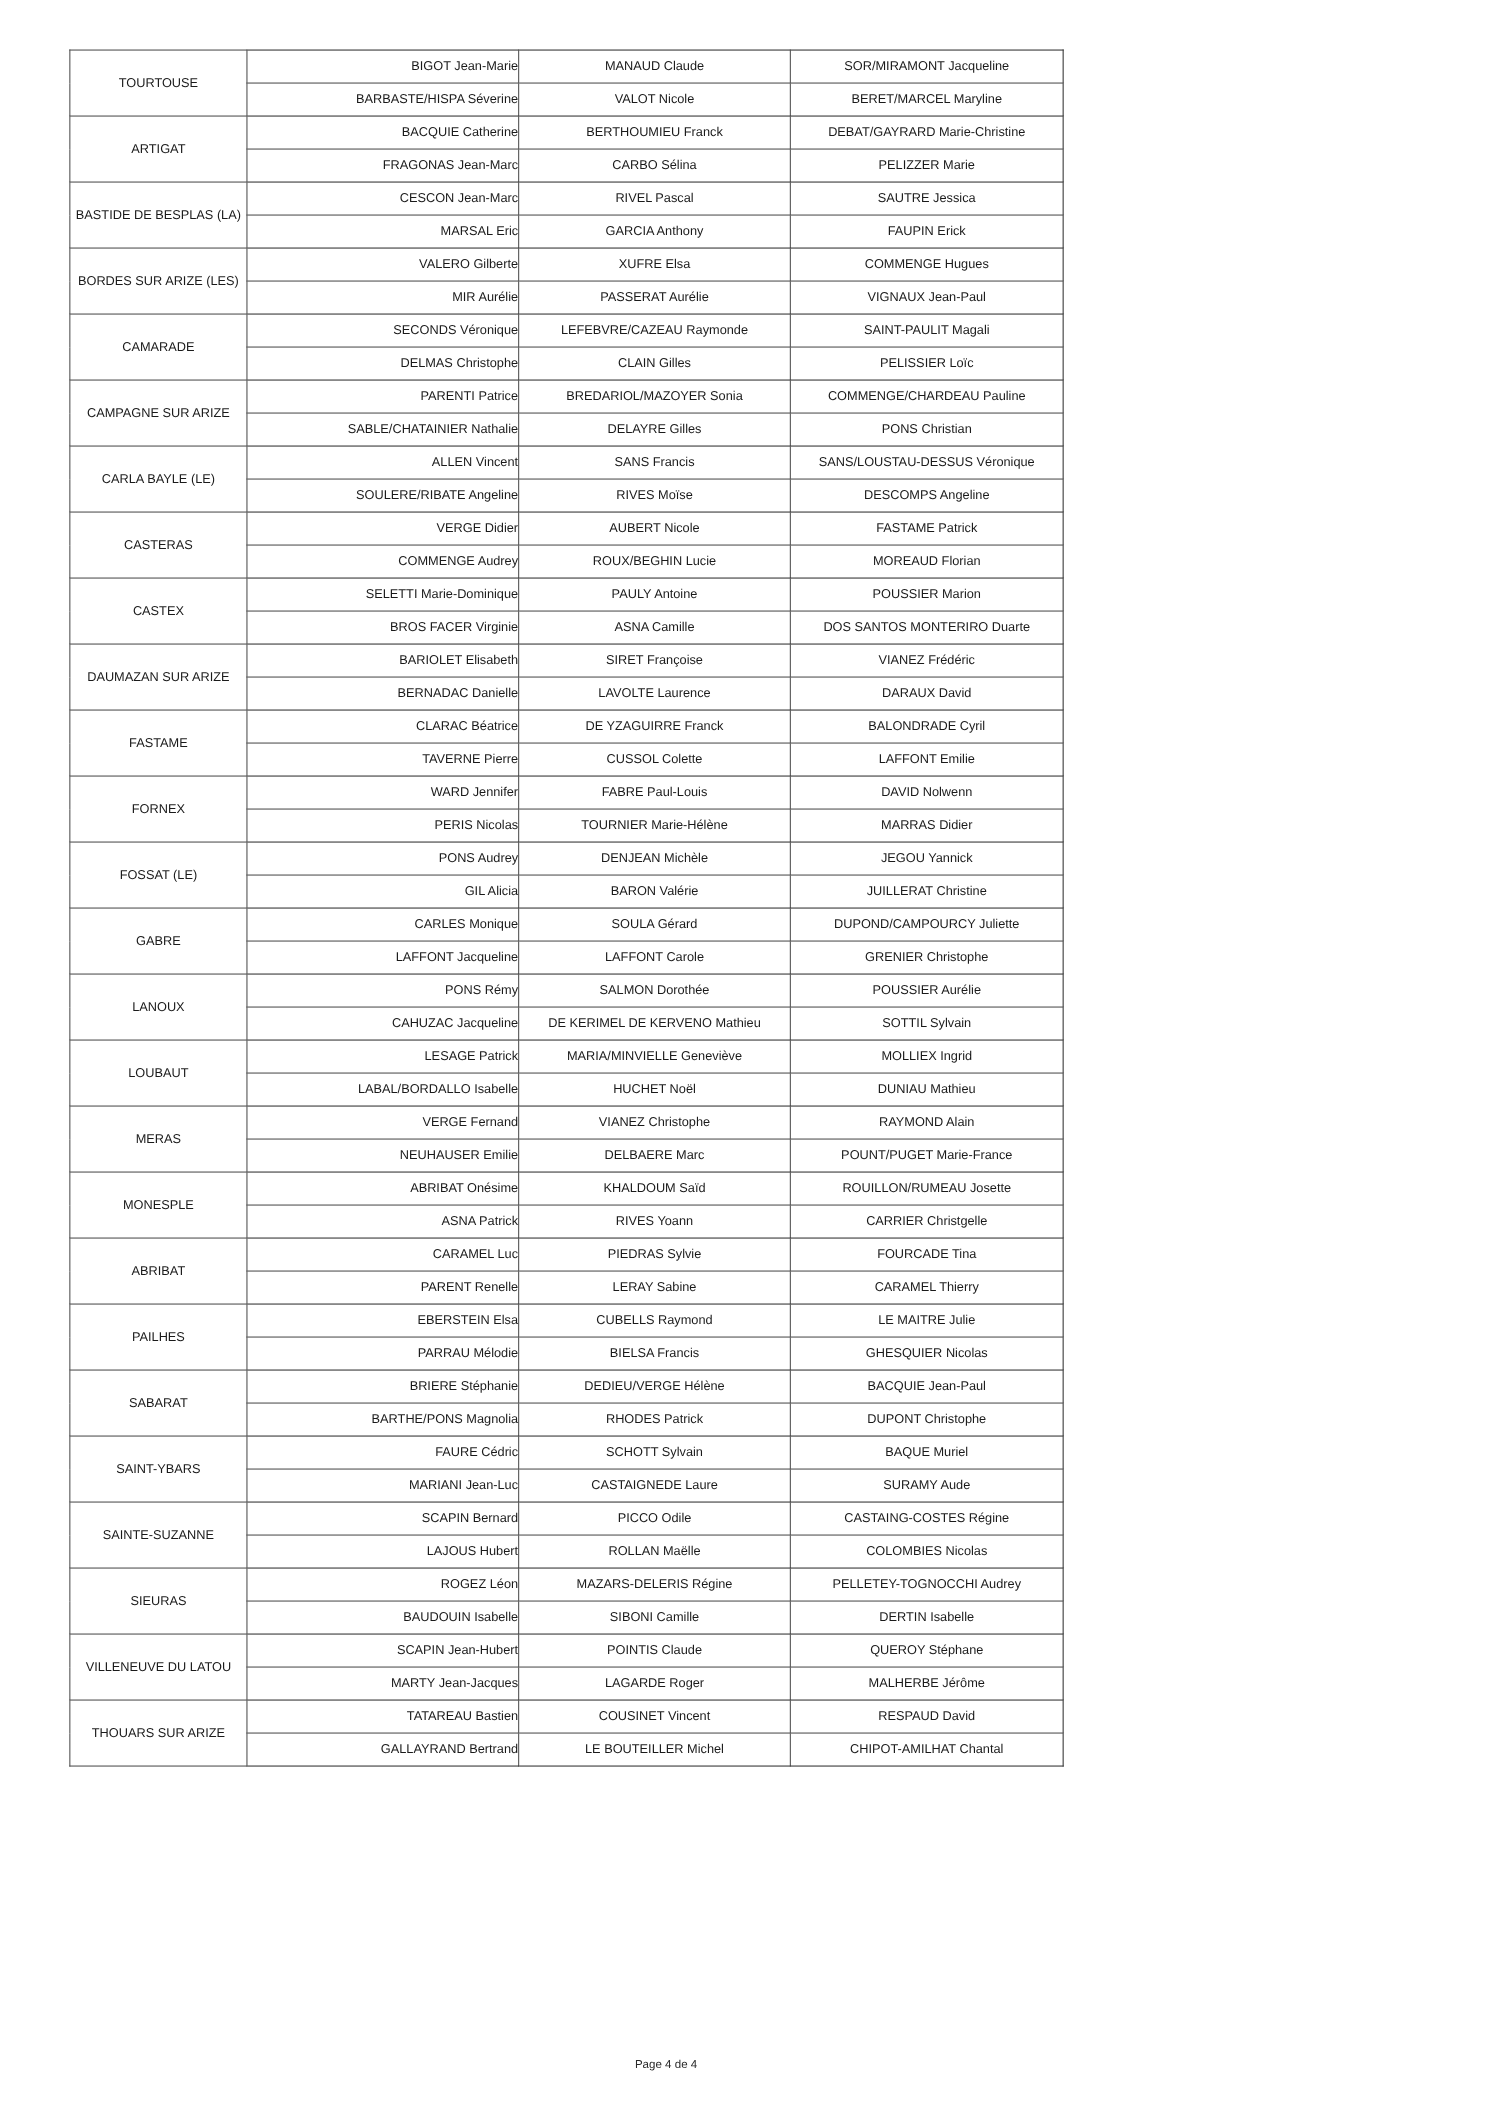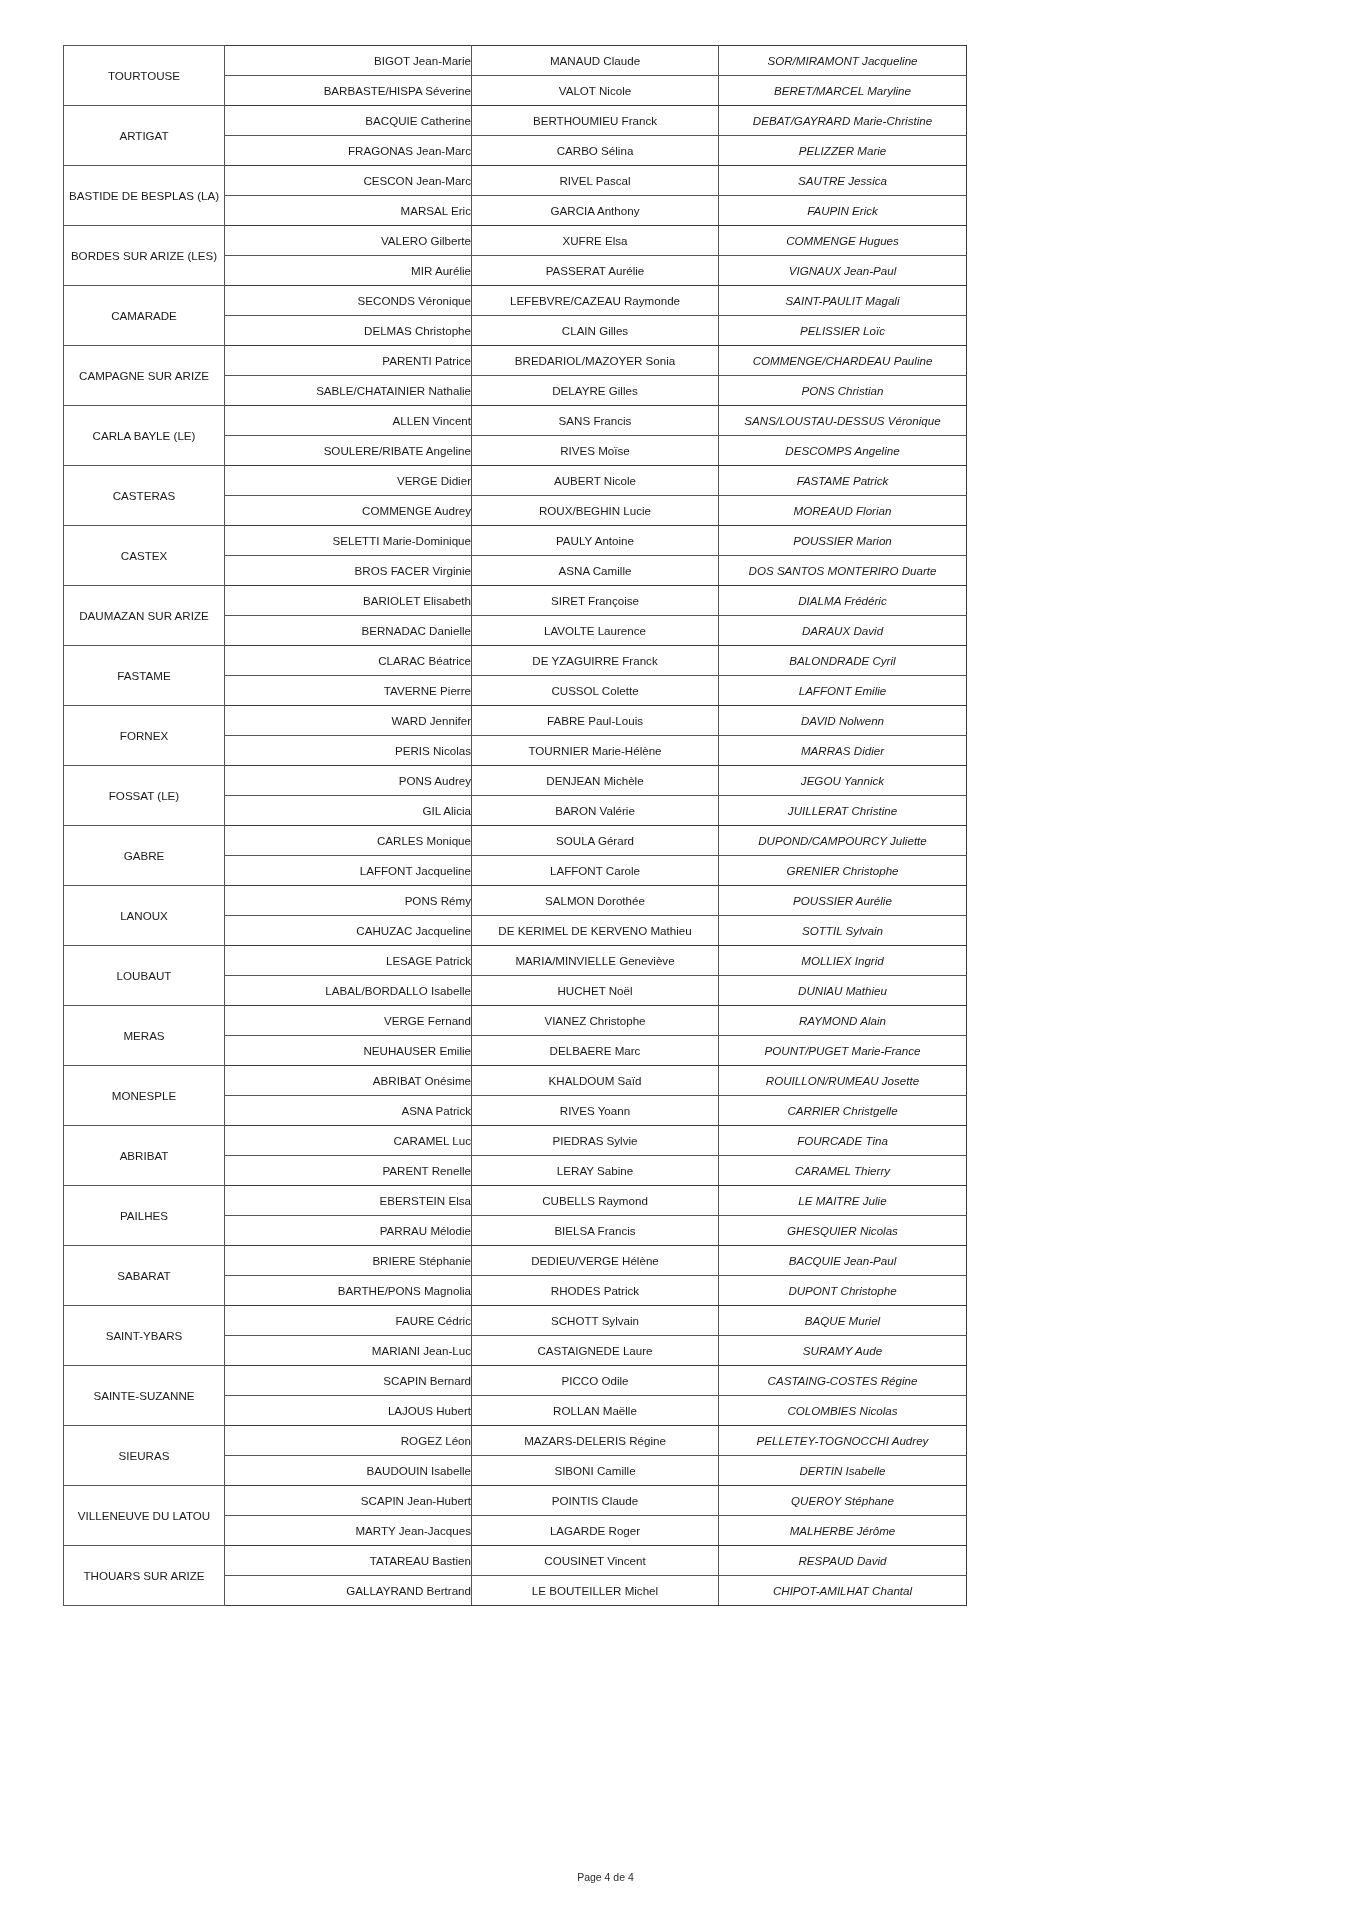--- a/index.html
+++ b/index.html
@@ -57,21 +57,21 @@
   td.name {
     width: 246px;
   }
   tr.grp-start td.name {
     border-top: 1.3px solid #3b3b3b;
   }
   tr.grp-end td.name {
     border-bottom: 1.3px solid #3b3b3b;
   }
   td.name.c1 { border-left: 1.3px solid #3b3b3b; text-align: right; }
-  td.name.c3 { border-right: 1.3px solid #3b3b3b; width: 247px; font-style: italic; }
+  td.name.c3 { border-right: 1.3px solid #3b3b3b; width: 247px; }
   .footer {
     position: absolute;
     left: 0;
     top: 1871px;
     width: 1211px;
     text-align: center;
     font-size: 10.5px;
     color: #2a2a2a;
     font-family: "Liberation Sans", sans-serif;
   }
@@ -180,21 +180,21 @@
           </tr>
           <tr class="grp-end">
             <td class="name c1">BROS FACER Virginie</td>
             <td class="name c2">ASNA Camille</td>
             <td class="name c3">DOS SANTOS MONTERIRO Duarte</td>
           </tr>
           <tr class="grp-start">
             <td class="commune" rowspan="2">DAUMAZAN SUR ARIZE</td>
             <td class="name c1">BARIOLET Elisabeth</td>
             <td class="name c2">SIRET Françoise</td>
-            <td class="name c3">DIALMA Frédéric</td>
+            <td class="name c3">VIANEZ Frédéric</td>
           </tr>
           <tr class="grp-end">
             <td class="name c1">BERNADAC Danielle</td>
             <td class="name c2">LAVOLTE Laurence</td>
             <td class="name c3">DARAUX David</td>
           </tr>
           <tr class="grp-start">
             <td class="commune" rowspan="2">FASTAME</td>
             <td class="name c1">CLARAC Béatrice</td>
             <td class="name c2">DE YZAGUIRRE Franck</td>

